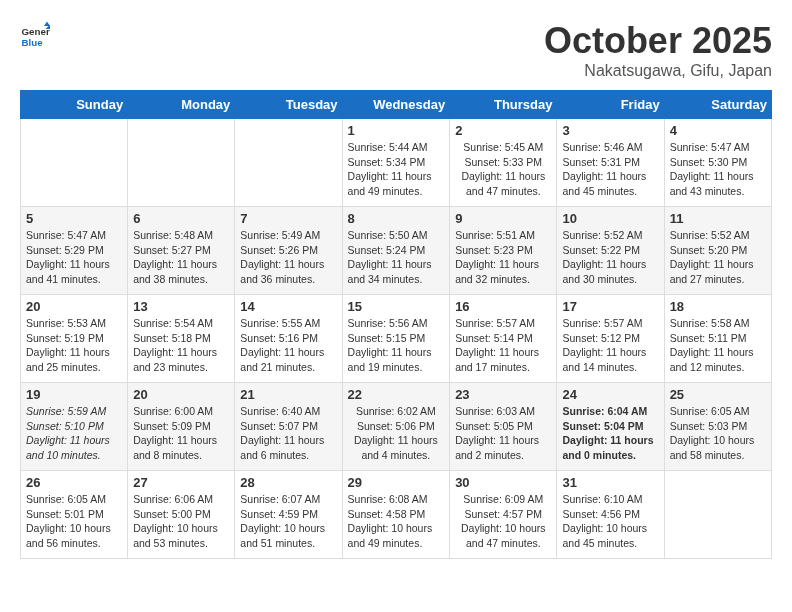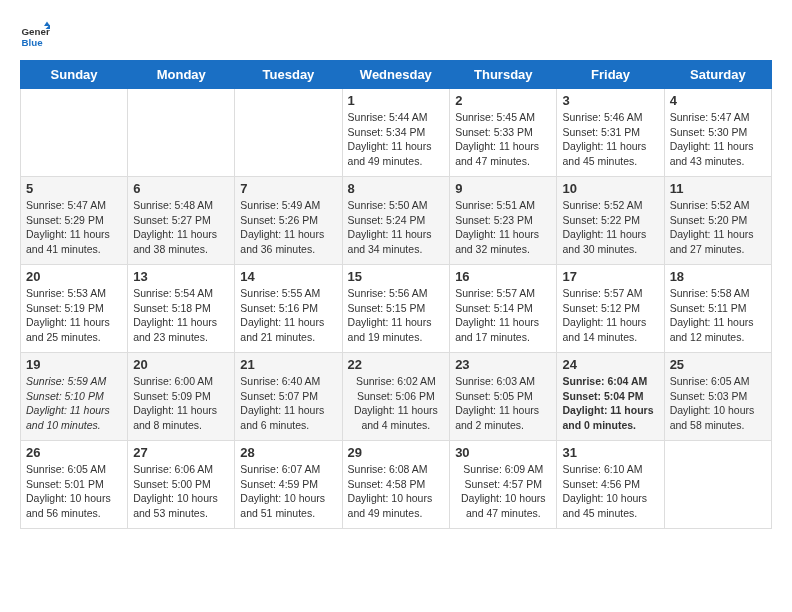--- a/index.html
+++ b/index.html
@@ -40,21 +40,21 @@
     .calendar-table {
       width: 100%;
       border-collapse: collapse;
       border: 1px solid #ccc;
     }
     .calendar-table th {
       background-color: #1a6fc4;
       color: #fff;
       padding: 6px 4px;
       font-size: 13px;
-      text-align: center;
+      text-align: right;
       border: 1px solid #1a6fc4;
     }
     .calendar-table td {
       vertical-align: top;
       padding: 4px 5px;
       border: 1px solid #ddd;
       min-height: 80px;
       height: 88px;
       font-size: 11px;
       color: #333;
@@ -85,20 +85,22 @@
 <div class="header-section">
   <div class="logo">
     <svg class="logo-icon" viewBox="0 0 40 40">
       <text x="2" y="20" font-size="13" fill="#333" font-weight="bold">General</text>
       <text x="2" y="34" font-size="13" fill="#1a6fc4" font-weight="bold">Blue</text>
       <polygon points="32,8 40,8 36,2" fill="#1a6fc4"></polygon>
       <polygon points="34,12 40,12 40,6" fill="#1a6fc4"></polygon>
     </svg>
   </div>
   <div class="title-section">
+    <div class="month-title">October 2025</div>
+    <div class="location-title">Nakatsugawa, Gifu, Japan</div>
   </div>
 </div>
 
 <table class="calendar-table">
   <thead>
     <tr>
 
     <th>Sunday</th>
         <th>Monday</th>
         <th>Tuesday</th>
@@ -114,21 +116,21 @@
         <td class="empty-cell"></td>
         <td class="empty-cell"></td>
         <td>
           <span class="day-number">1</span>
           <div class="day-info" style="white-space: pre-line;">Sunrise: 5:44 AM
 Sunset: 5:34 PM
 Daylight: 11 hours and 49 minutes.</div>
         </td>
         <td>
           <span class="day-number">2</span>
-          <div class="day-info" style="white-space: pre-line;">Sunrise: 5:45 AM
+          <div class="day-info" style="white-space: pre-line; text-align: center;">Sunrise: 5:45 AM
 Sunset: 5:33 PM
 Daylight: 11 hours and 47 minutes.</div>
         </td>
         <td>
           <span class="day-number">3</span>
           <div class="day-info" style="white-space: pre-line;">Sunrise: 5:46 AM
 Sunset: 5:31 PM
 Daylight: 11 hours and 45 minutes.</div>
         </td>
         <td>

